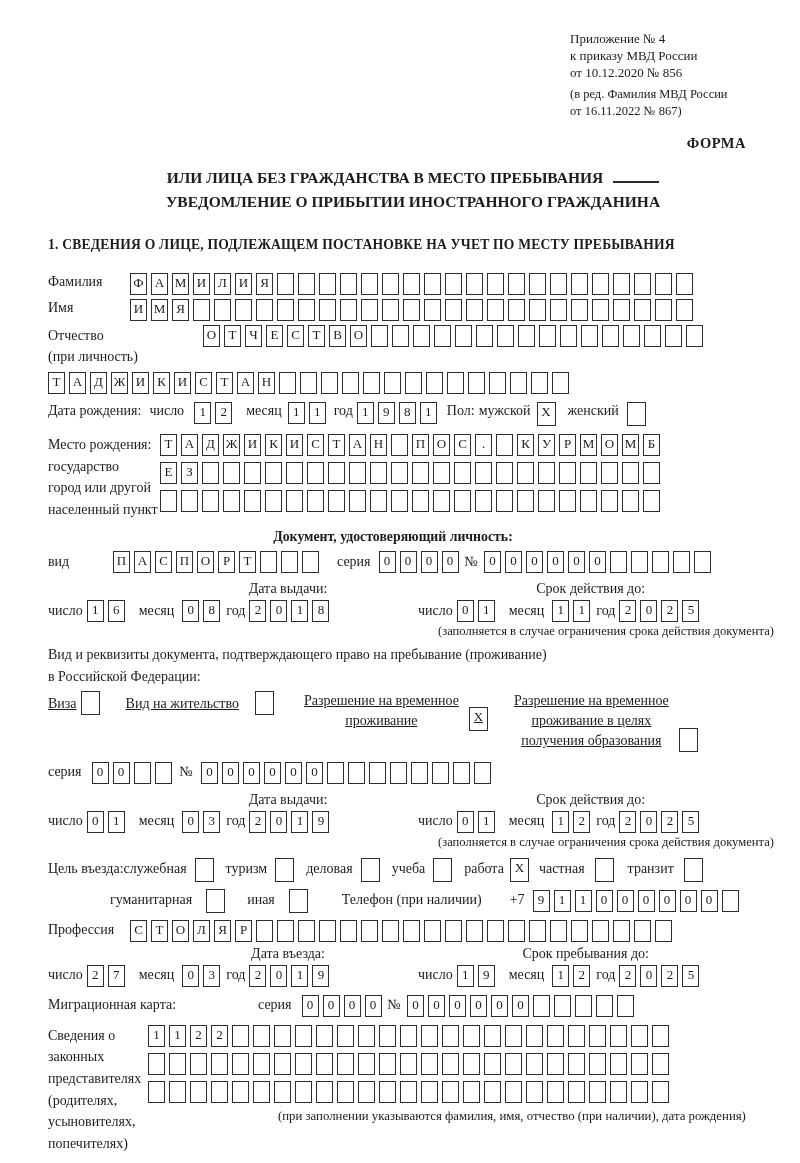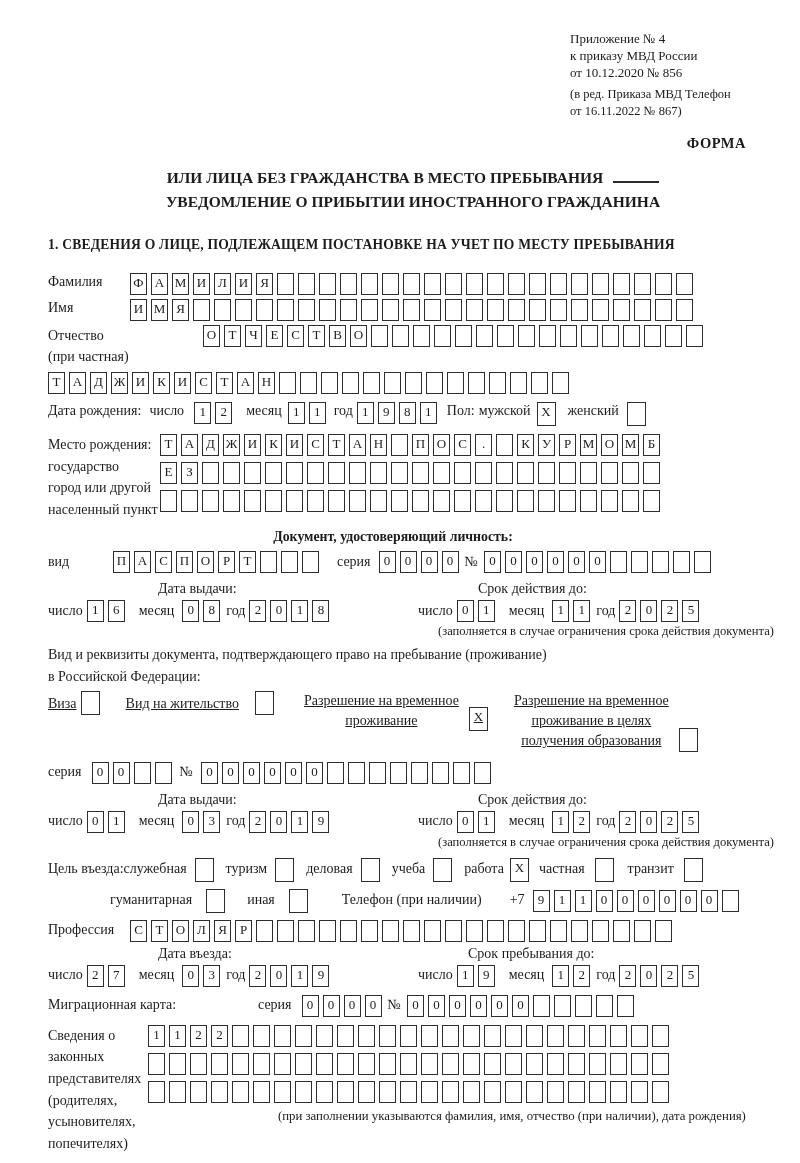--- a/index.html
+++ b/index.html
@@ -31,21 +31,21 @@
   .w-vid { width:65px; }
   .w-repr { width:100px; }
 
   .inline-lbl { margin:0 6px 0 10px; }
   .first-lbl { margin-right:8px; }
 
   .doc-heading { text-align:center; font-weight:bold; font-size:13.8px; margin:8px 40px 6px 0; }
 
   .dates-row { display:flex; margin-bottom:2px; }
   .date-group { }
-  .dg-head { font-size:14px; margin-bottom:3px; }
+  .dg-head { font-size:14px; margin-bottom:3px;text-align:center; }
   .dg-line { display:flex; align-items:center; }
   .note { text-align:right; font-size:12.6px; padding-right:4px; margin:1px 0 8px 0; }
 
   .res-line { font-size:14px; margin-bottom:6px; }
   .opt-row { display:flex; align-items:flex-start; margin:4px 0 10px 0; }
   .opt { display:flex; align-items:flex-end;text-decoration:underline; }
   .opt .txt { text-align:center; line-height:1.45; font-size:14px; }
   .opt .cb { margin-left:10px; }
 
   .purpose-row { display:flex; align-items:center; margin-bottom:7px; }
@@ -53,21 +53,21 @@
 </style>
 </head>
 <body>
 
 <div class="page">
 
   <div class="annex">
     <div>Приложение № 4</div>
     <div>к приказу МВД России</div>
     <div>от 10.12.2020 № 856</div>
-    <div class="annex-edit">(в ред. Приказа МВД Телефон</div>
+    <div class="annex-edit">(в ред. Фамилия МВД России</div>
     <div class="annex-edit" style="margin-top:0">от 16.11.2022 № 867)</div>
   </div>
 
   <div class="forma">ФОРМА</div>
 
   <div class="title">
     <div><span>ИЛИ ЛИЦА БЕЗ ГРАЖДАНСТВА В МЕСТО ПРЕБЫВАНИЯ</span><span class="title-underline"></span></div>
     <div>УВЕДОМЛЕНИЕ О ПРИБЫТИИ ИНОСТРАННОГО ГРАЖДАНИНА</div>
   </div>
 
@@ -135,21 +135,21 @@
         <span class="cell">&nbsp;</span>
         <span class="cell">&nbsp;</span>
         <span class="cell">&nbsp;</span>
         <span class="cell">&nbsp;</span>
       </span>
   </div>
 
   <div class="frow">
     <span class="lbl-block w-patro">
       <div>Отчество</div>
-      <div>(при частная)</div>
+      <div>(при личность)</div>
     </span>
     <span class="cells">
         <span class="cell">О</span>
         <span class="cell">Т</span>
         <span class="cell">Ч</span>
         <span class="cell">Е</span>
         <span class="cell">С</span>
         <span class="cell">Т</span>
         <span class="cell">В</span>
         <span class="cell">О</span>

